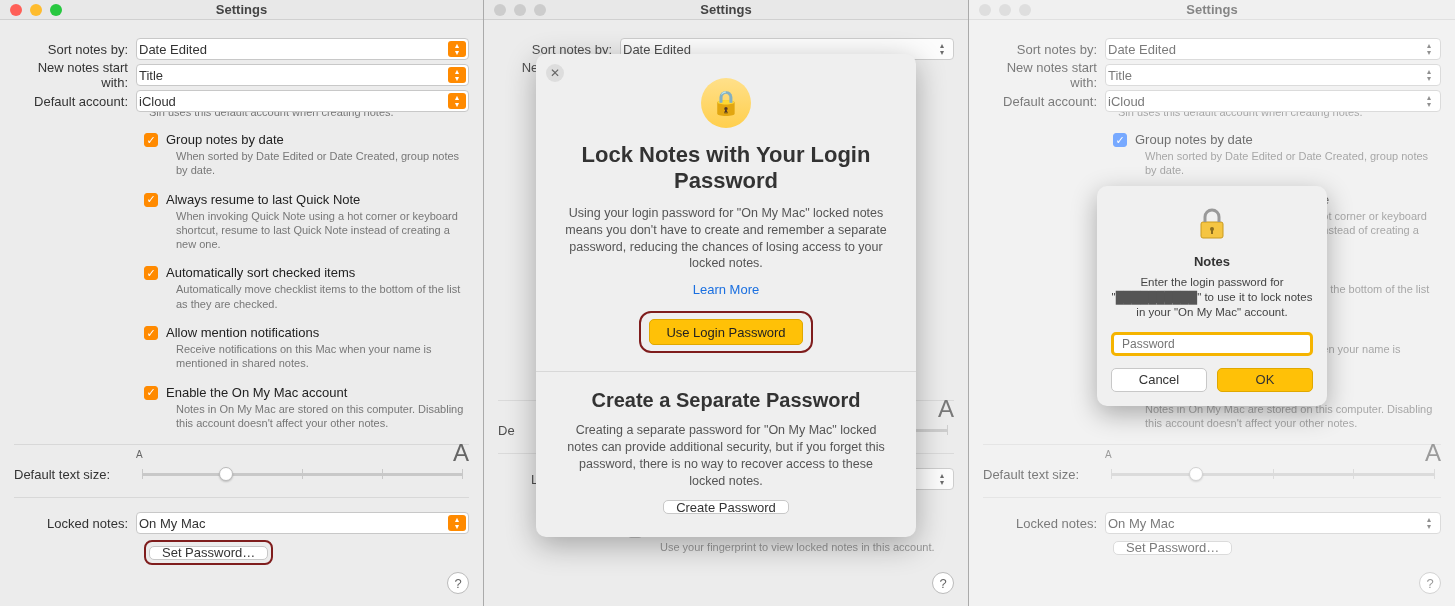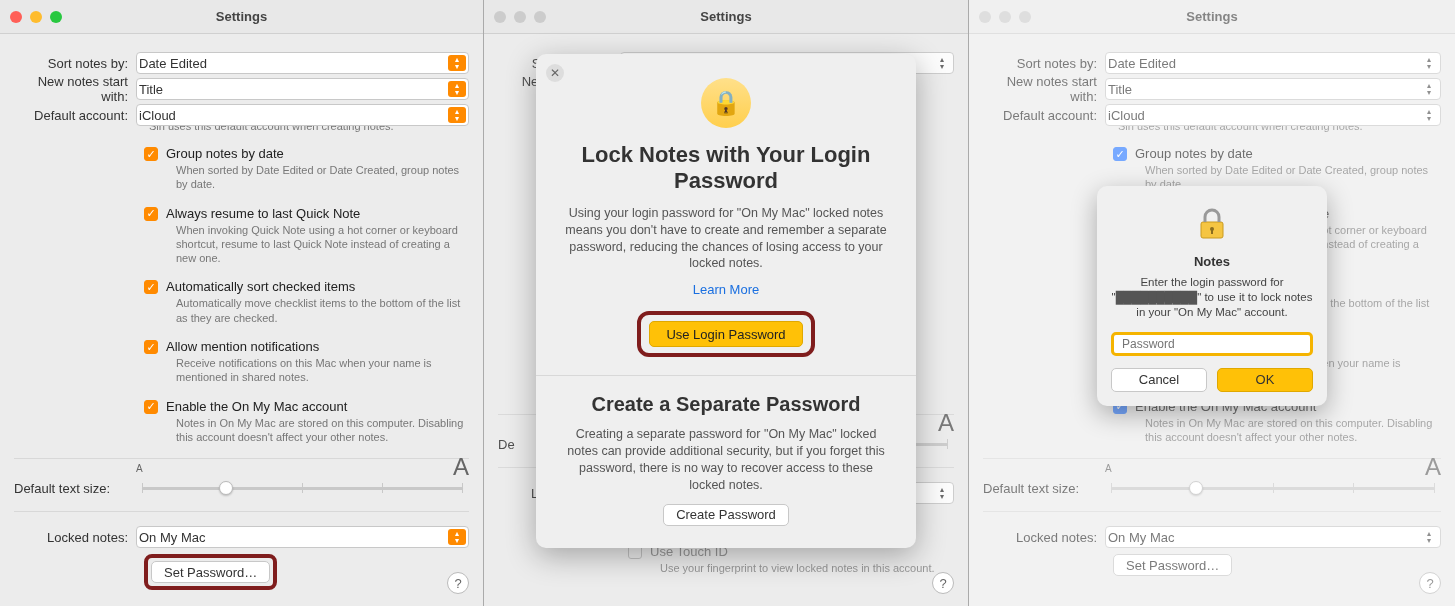--- a/index.html
+++ b/index.html
@@ -20,21 +20,21 @@
     background: #ececec;
     flex: 0 0 auto;
   }
   .pane.p1 { width: 484px; }
   .pane.p2 { width: 485px; }
   .pane.p3 { width: 486px; border-right: none; }
   .overlay-dim {
     position:absolute; inset:0; background:rgba(255,255,255,0.35); pointer-events:none;
   }
   .titlebar {
-    height: 34px;
+    height: 20px;
     background: #e8e8e8;
     border-bottom: 1px solid #d0d0d0;
     display:flex; align-items:center;
     position:relative;
   }
   .traffic {
     display:flex; gap:8px; padding-left:10px;
   }
   .dot { width:12px;height:12px;border-radius:50%; }
   .dot.red{background:#ff5f57;}
@@ -88,25 +88,25 @@
   .slider-wrap{ flex:1; position:relative; height:30px; display:flex; align-items:center;}
   .smallA{font-size:10px; color:#666; position:absolute; left:0; top:-10px;}
   .bigA{font-size:24px; color:#666; position:absolute; right:0; top:-20px; font-weight:500;}
   .track{height:3px;background:#c8c8c8;border-radius:2px;flex:1;position:relative;margin:0 6px;}
   .ticks{position:absolute;left:0;right:0;top:-4px;display:flex;justify-content:space-between;}
   .ticks span{width:1px;height:10px;background:#c8c8c8;}
   .thumb{position:absolute;width:14px;height:14px;border-radius:50%;background:#fff;border:1px solid #bbb;box-shadow:0 1px 2px rgba(0,0,0,0.2);top:-6px;}
 
   .btn{
     display:inline-flex;align-items:center;justify-content:center;
-    height:22px;padding:0 12px;background:#fff;border:1px solid #c8c8c8;border-radius:5px;
+    height:14px;padding:0 12px;background:#fff;border:1px solid #c8c8c8;border-radius:5px;
     font-size:13px;color:#333;
   }
   .btn.primary{background:#ffc107;border-color:#e0a800;color:#222;font-weight:500;}
-  .highlight-ring{ border:4px solid #7f1d1d; border-radius:8px; padding:3px; display:inline-block;}
+  .highlight-ring{ border:2px solid #7f1d1d; border-radius:8px; padding:3px; display:inline-block;}
   .setpw-wrap{ margin-left:130px; margin-top:6px;}
 
   .touch-row{ margin-left:130px; margin-top:12px; }
   .touch-row .chk{ border-color:#bbb; }
   .touch-row .check-title{ color:#888;}
   .touch-row .check-desc{ color:#888; }
 
   .help-circle{
     position:absolute; right:14px; bottom:12px;
     width:22px;height:22px;border-radius:50%;border:1px solid #bbb;

